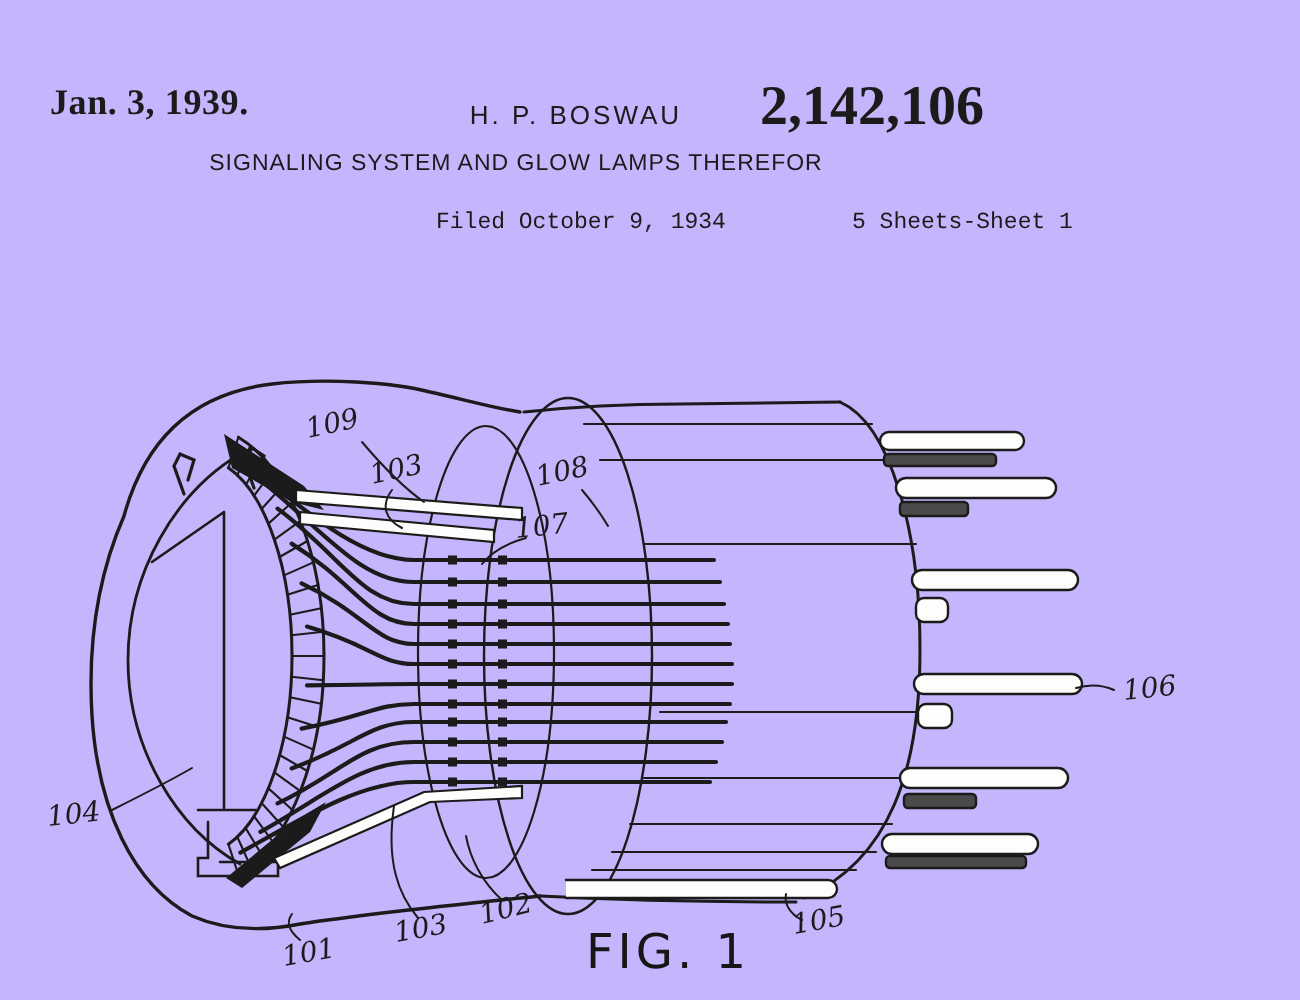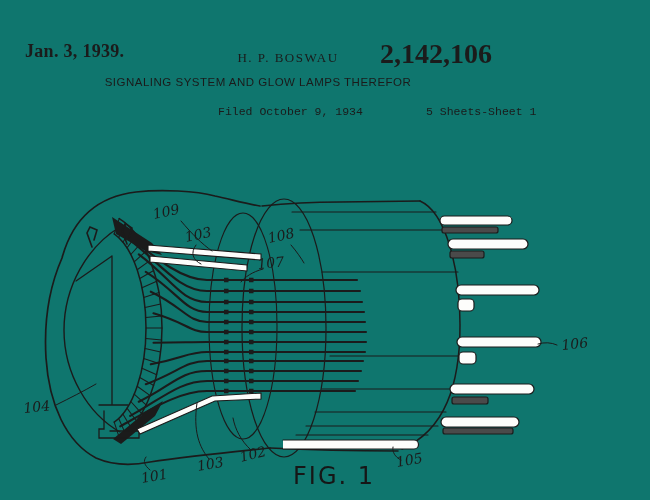--- a/index.html
+++ b/index.html
@@ -1,30 +1,30 @@
 <!DOCTYPE html>
 <html><head>
 <meta charset="utf-8">
 <style>
   html,body{margin:0;padding:0;}
   body{background:#e8e8e6;}
   .sheet{
-    position:relative;width:650px;height:500px;background:#0f766e;
+    position:relative;width:650px;height:500px;background:#c4b5fd;
     overflow:hidden;color:#1b1b1b;
     font-family:"Liberation Serif", serif;
   }
   .hdr-date{
     position:absolute;left:25px;top:41px;
     font-size:18px;font-weight:bold;letter-spacing:.3px;
     font-family:"Liberation Serif", serif;
   }
   .hdr-inventor{
     position:absolute;left:0;top:50px;width:576px;text-align:center;
     font-size:13px;letter-spacing:1.5px;
-    font-family:Liberation Serif, serif;
+    font-family:Liberation Sans, sans-serif;
   }
   .hdr-number{
     position:absolute;left:352px;top:38px;width:140px;text-align:right;
     font-size:28px;font-weight:bold;
     font-family:"Liberation Serif", serif;
   }
   .hdr-title{
     position:absolute;left:0;top:76px;width:516px;text-align:center;
     font-size:11.5px;letter-spacing:.5px;
     font-family:Liberation Sans, sans-serif;

